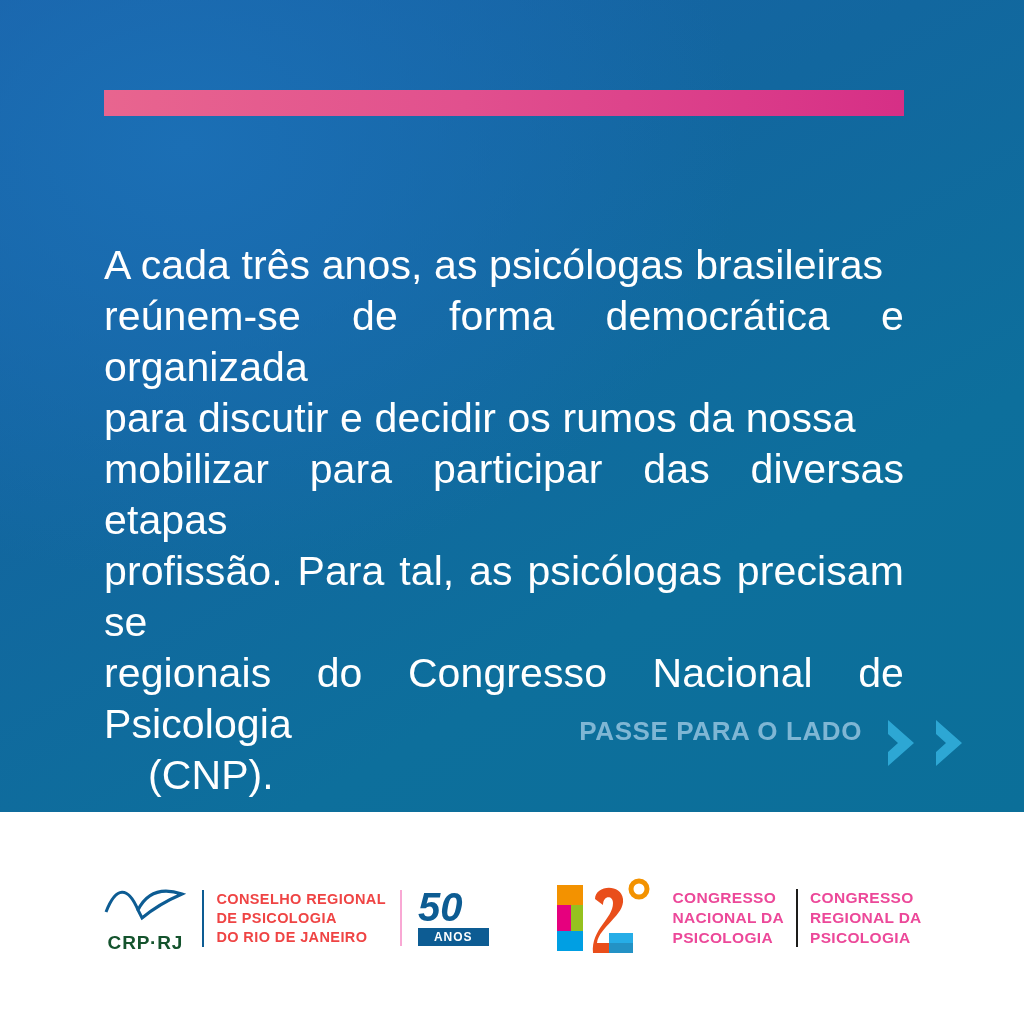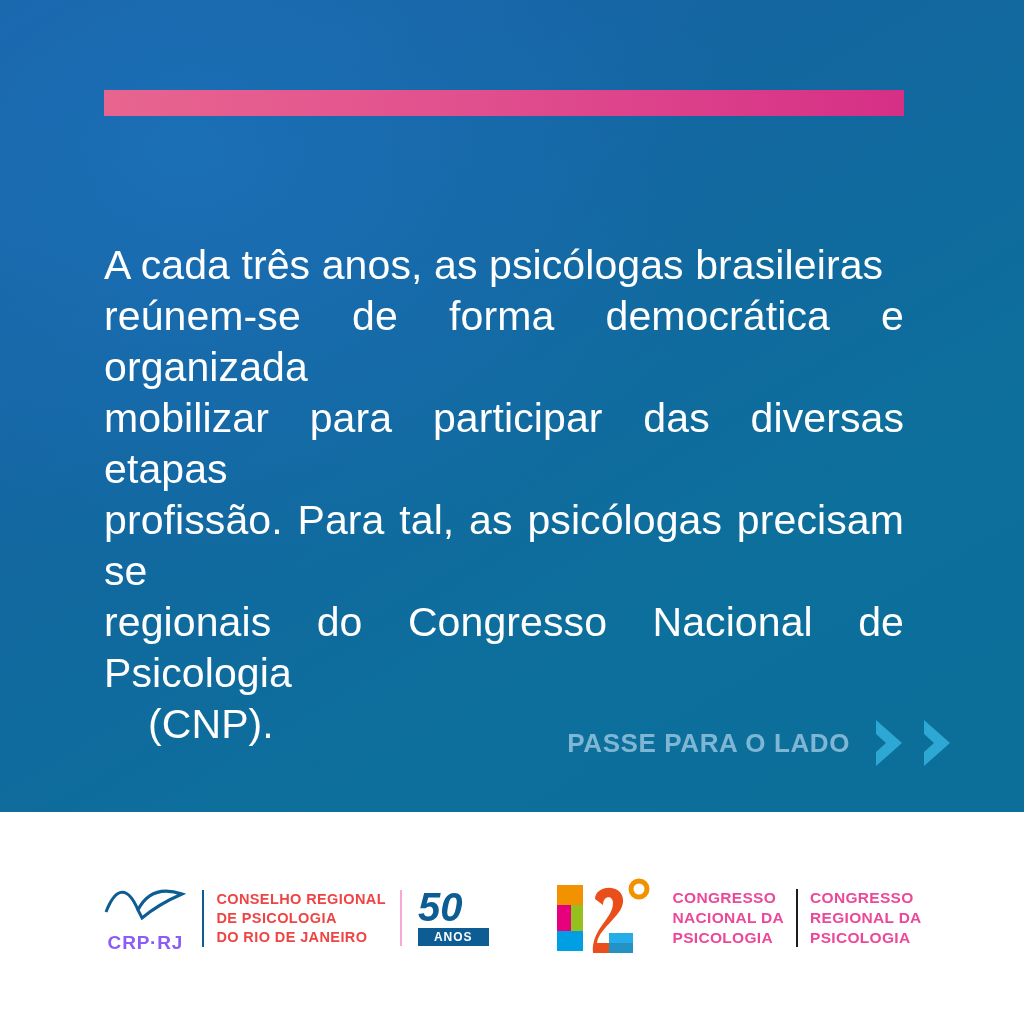--- a/index.html
+++ b/index.html
@@ -47,24 +47,23 @@
     font-weight: 400;
     text-align: justify;
     letter-spacing: 0.1px;
   }
   .headline .last-line {
     text-align: left;
     margin-left: 44px;
   }
   .swipe-row {
     position: absolute;
-    right: 60px;
+    right: 48px;
     top: 716px;
     display: flex;
-    align-items: center;
     gap: 22px;
   }
   .swipe-label {
     color: #7fb6d4;
     font-size: 26px;
     font-weight: bold;
     letter-spacing: 0.6px;
   }
   .chevrons {
     display: flex;
@@ -98,21 +97,21 @@
     align-items: center;
     gap: 14px;
   }
   .crp-mark {
     display: flex;
     flex-direction: column;
     align-items: center;
     gap: 4px;
   }
   .crp-mark-text {
-    color: #8b5cf6;
+    color: #14532d;
     font-size: 19px;
     font-weight: bold;
     letter-spacing: 0.8px;
   }
   .crp-words {
     color: #ef4444;
     font-size: 14.5px;
     font-weight: bold;
     line-height: 19px;
     letter-spacing: 0.4px;
@@ -176,20 +175,21 @@
 
 <div class="slide">
 
   <div class="hero">
 
     <div class="pink-bar"></div>
 
     <div class="headline">
       <div>A cada três anos, as psicólogas brasileiras</div>
       <div>reúnem-se de forma democrática e organizada</div>
+      <div>para discutir e decidir os rumos da nossa</div>
       <div>mobilizar para participar das diversas etapas</div>
       <div>profissão. Para tal, as psicólogas precisam se</div>
       <div>regionais do Congresso Nacional de Psicologia</div>
       <div class="last-line">(CNP).</div>
     </div>
 
     <div class="swipe-row">
       <div class="swipe-label">PASSE PARA O LADO</div>
       <div class="chevrons">
         <svg width="44" height="54" viewBox="0 0 44 54" aria-hidden="true">

